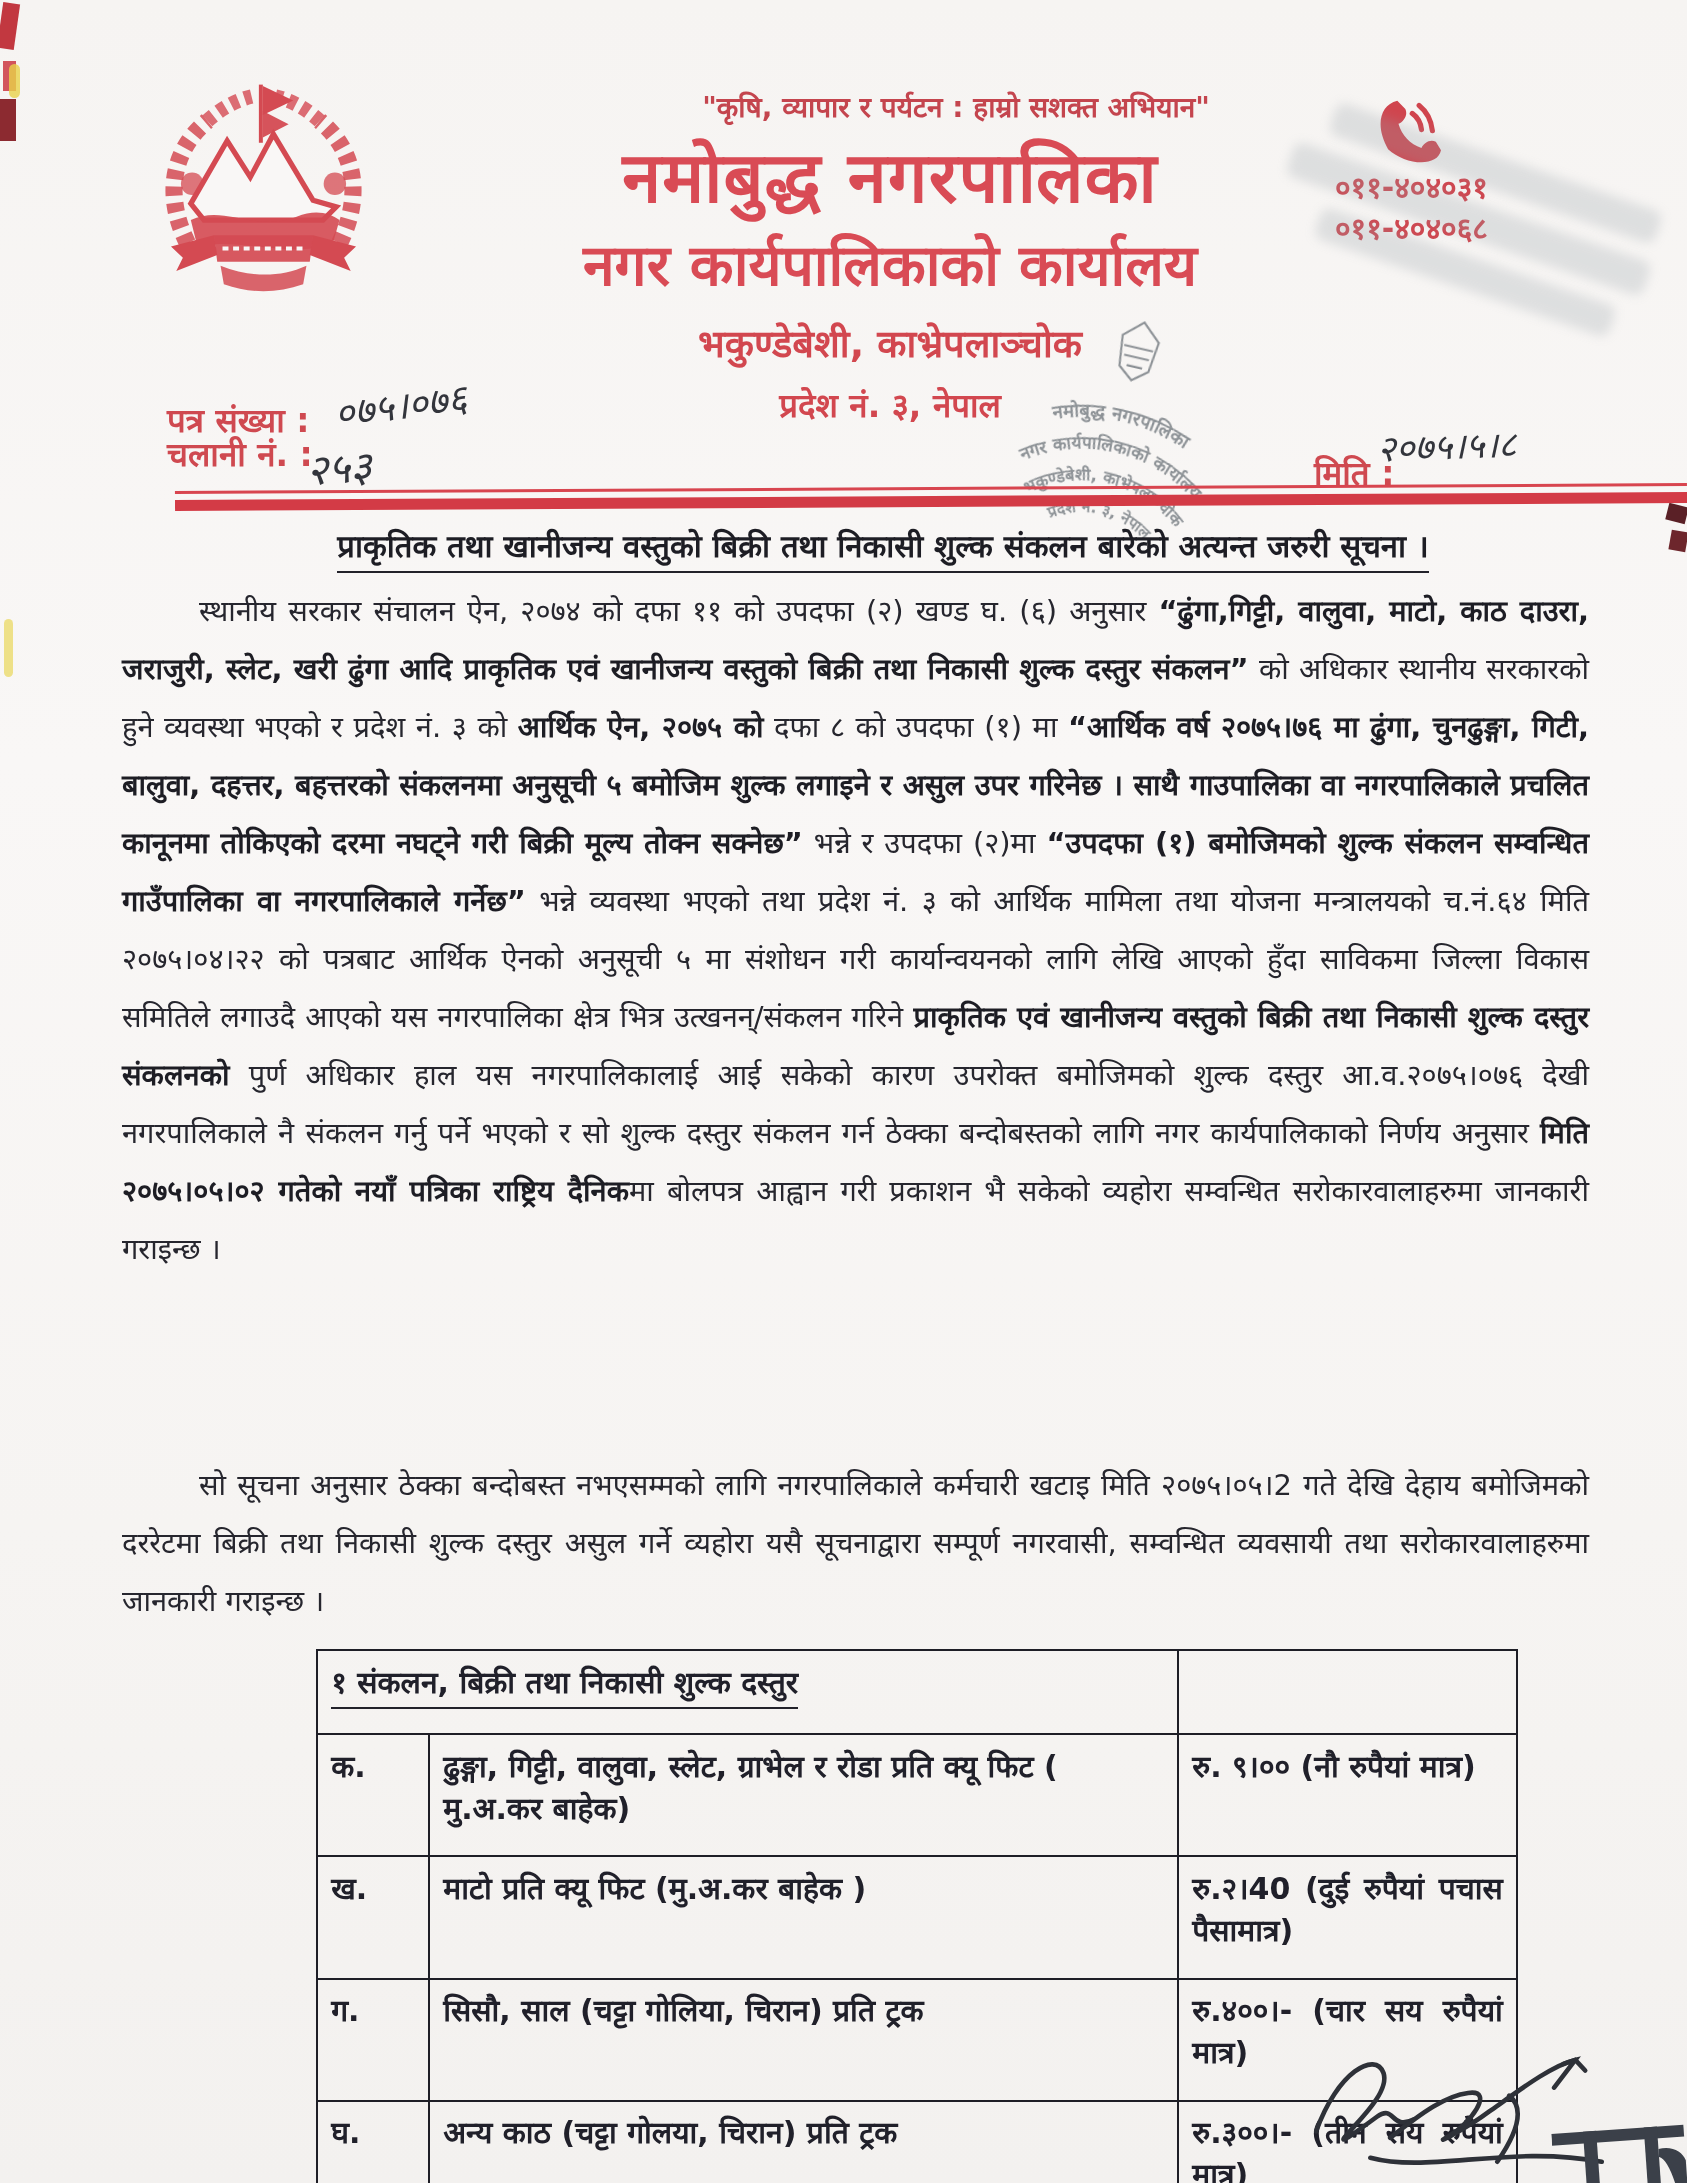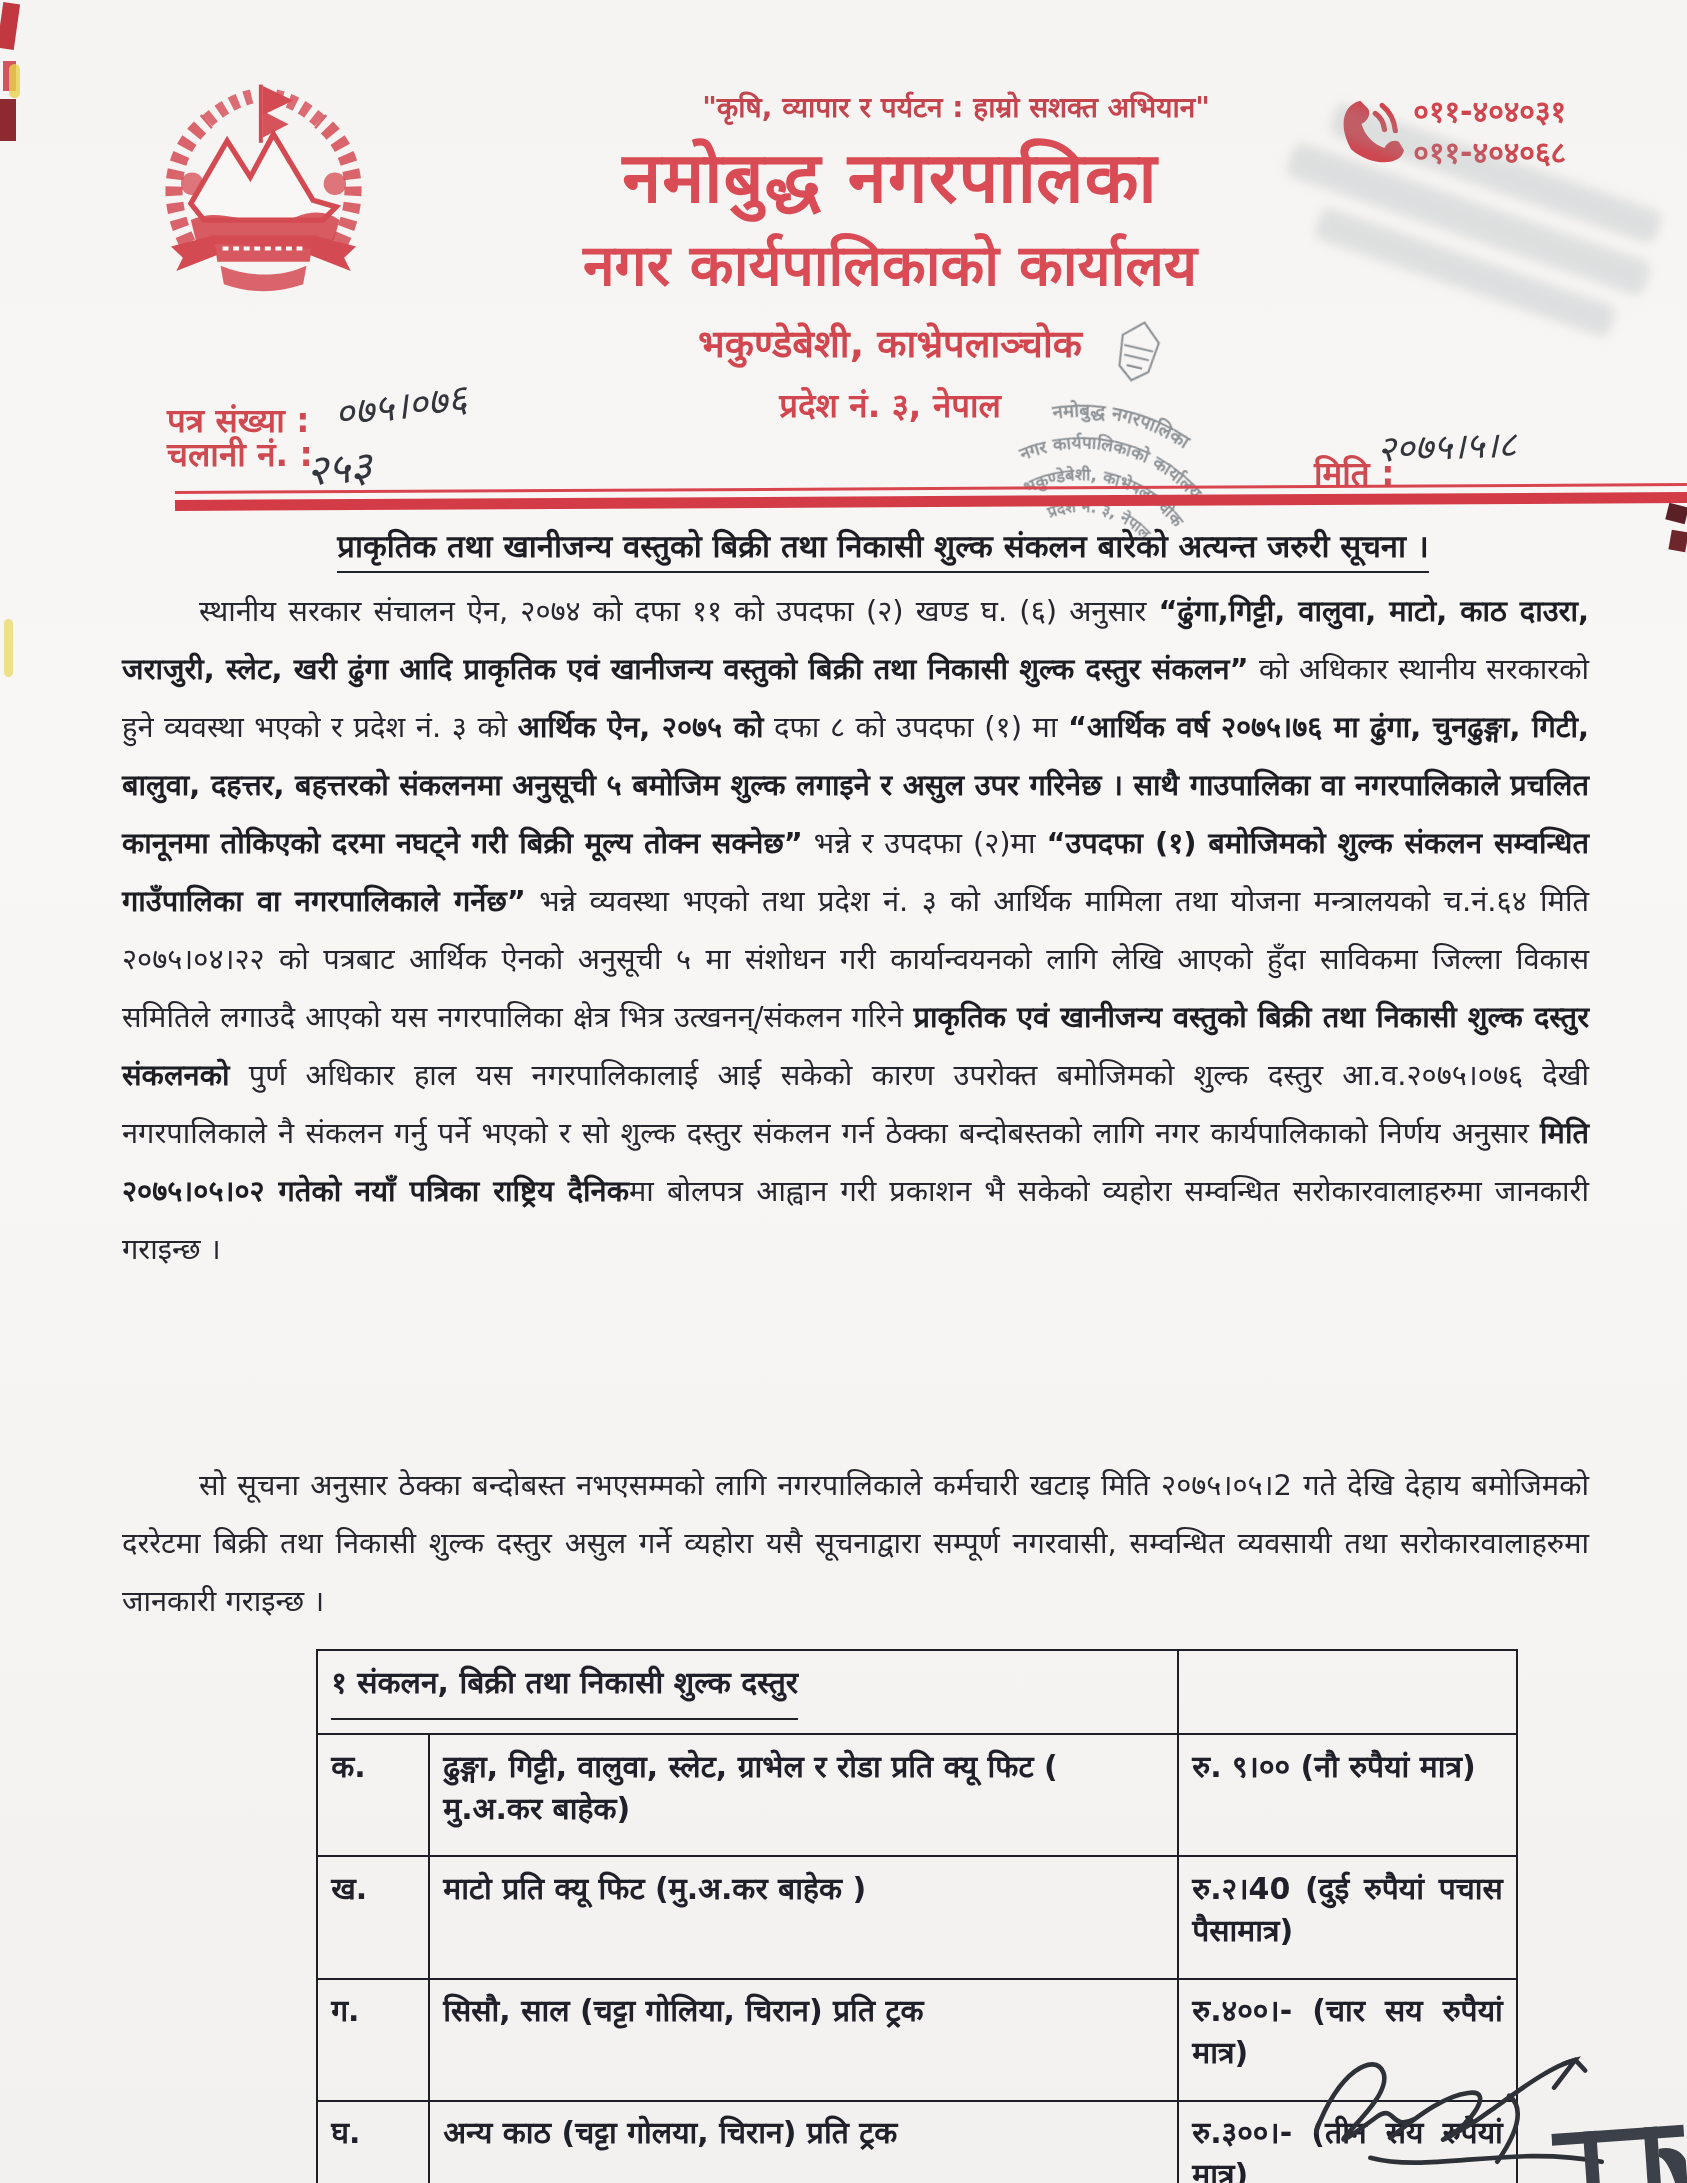--- a/index.html
+++ b/index.html
@@ -13,21 +13,21 @@
   .slogan{position:absolute;top:87px;left:410px;width:1092px;text-align:center;
     font-size:28px;font-weight:bold;color:#c4454e;}
   .muni{position:absolute;top:127px;left:344px;width:1092px;text-align:center;
     font-size:70px;font-weight:bold;color:#d94b55;letter-spacing:1.3px;}
   .office{position:absolute;top:224px;left:344px;width:1092px;text-align:center;
     font-size:57px;font-weight:bold;color:#d94b55;}
   .address{position:absolute;top:316px;left:344px;width:1092px;text-align:center;
     font-size:38px;font-weight:bold;color:#d2474f;}
   .province{position:absolute;top:382px;left:344px;width:1092px;text-align:center;
     font-size:33px;font-weight:bold;color:#d2474f;}
-  .phones{position:absolute;top:91px;left:1335px;display:flex;align-items:flex-start;}
+  .phones{position:absolute;top:91px;left:1335px;display:flex;align-items:center;flex-direction:column;}
   .phone-icon{width:69px;height:76px;margin-right:9.3px;}
   .phone-nums{font-size:30px;font-weight:bold;color:#d0454e;line-height:41px;white-space:nowrap;}
   
   .logo{position:absolute;top:78px;left:151px;width:225px;height:228px;}
   
   .label{position:absolute;font-size:33px;font-weight:bold;color:#cf4950;white-space:nowrap;}
   .hand{position:absolute;font-size:38px;color:#33353c;white-space:nowrap;
     font-family:"DejaVu Serif","Liberation Serif",serif;font-style:italic;}
   .l-letter{top:397px;left:167px;text-align:center;}
   .v-letter{top:378px;left:334px;transform:rotate(-7deg);}
@@ -47,21 +47,21 @@
     text-align:justify;color:#26262e;text-indent:77px;margin:0;}
   .p1{top:582px;}
   .p2{top:1456px;}
   .para b{font-weight:bold;color:#1d1d24;}
   
   table.fee{position:absolute;top:1649px;left:316px;border-collapse:collapse;
     width:1200px;table-layout:fixed;}
   table.fee td{border:2.6px solid #1e1e26;vertical-align:top;padding:10.6px 13.2px;
     font-size:30px;font-weight:bold;color:#20202a;line-height:42px;}
   td.t-title{height:61px;vertical-align:middle;}
-  td.t-title span{border-bottom:2.6px solid #22222a;padding-bottom:18px;font-size:30px;}
+  td.t-title span{border-bottom:2.6px solid #22222a;padding-bottom:7px;font-size:30px;}
   tr.data-row td{height:99px;}
   td.c-rate{text-align:justify;margin-left:32px;}
   
   .round-stamp{position:absolute;top:283px;left:932px;width:370px;height:318px;
     transform:rotate(13deg);opacity:.78;filter:blur(0.4px);}
   .ghost-stamp{position:absolute;top:149px;left:1254px;width:410px;height:218px;
     transform:rotate(19deg);pointer-events:none;}
   .ghost-stamp div{background:#97a1a8;opacity:.26;filter:blur(5.3px);border-radius:9.3px;}
   .g1{width:344px;height:34px;margin:0 0 17px 40px;}
   .g2{width:377px;height:36px;margin:0 0 17px 13.2px;}

